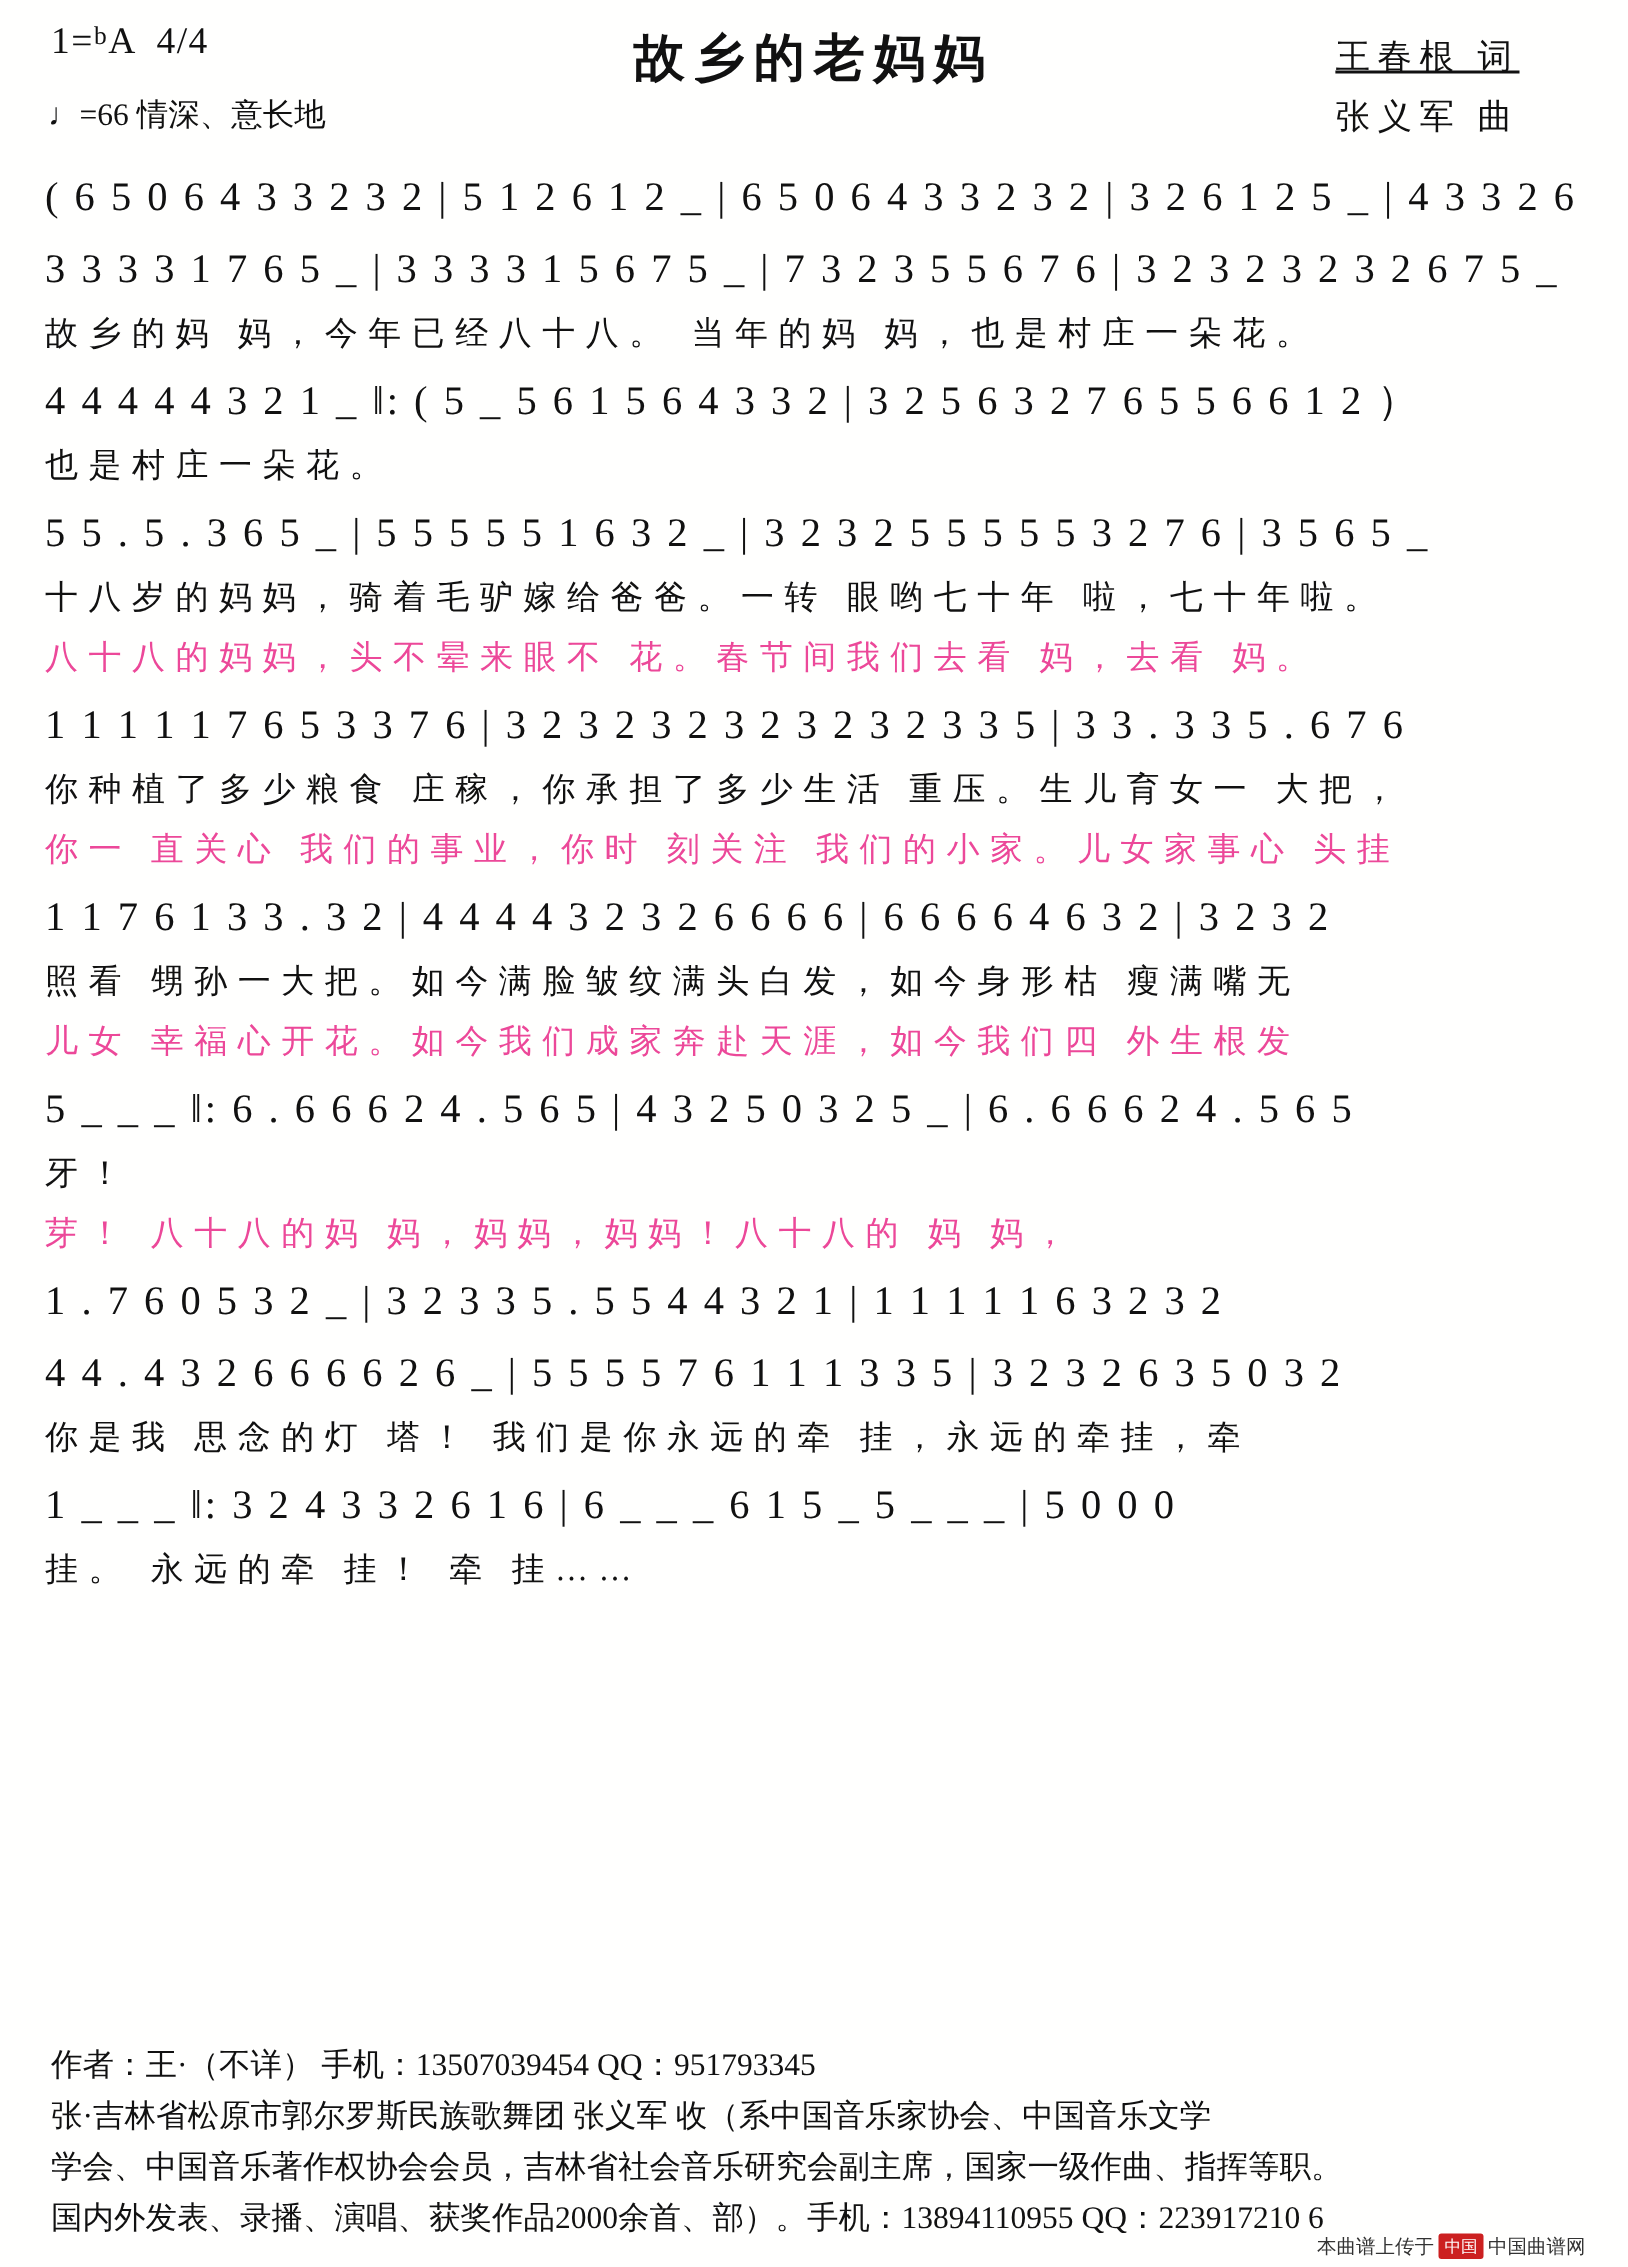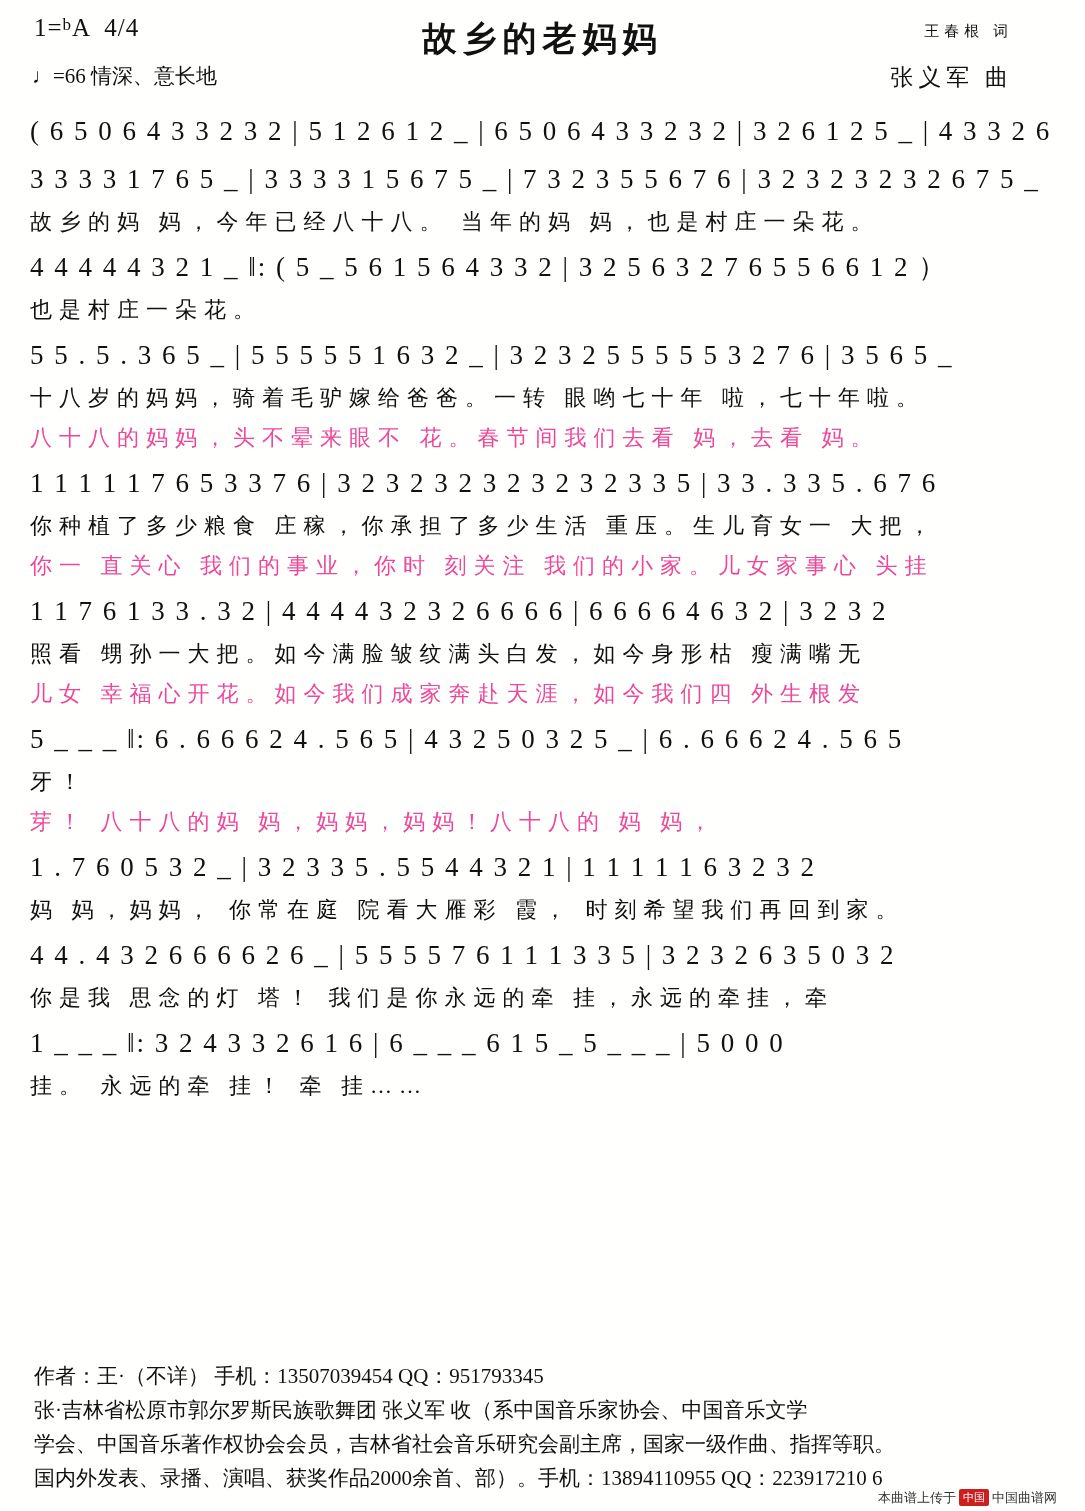--- a/index.html
+++ b/index.html
@@ -56,23 +56,24 @@
     top: 62px;
     width: 1085px;
     text-align: center;
     font-size: 21px;
     letter-spacing: 4px;
   }
   .credit-lyric {
     position: absolute;
     right: 72px;
     top: 22px;
-    font-size: 15px;
+    font-size: 23px;
     letter-spacing: 5px;
     white-space: nowrap;
+    text-decoration: underline;
   }
   .credit-music {
     position: absolute;
     right: 72px;
     top: 62px;
     font-size: 23px;
     letter-spacing: 5px;
     white-space: nowrap;
   }
 
@@ -191,21 +192,20 @@
     </div>
 
     <div class="system">
       <div class="notes">5 _ _ _   ‖: 6 . 6 6 6 2  4 . 5 6 5 | 4 3 2 5 0 3 2 5 _ | 6 . 6 6 6 2  4 . 5 6 5</div>
       <div class="lyric">牙！</div>
       <div class="lyric second">芽！      八十八的妈  妈，妈妈，妈妈！八十八的 妈    妈，</div>
     </div>
 
     <div class="system">
       <div class="notes">1 . 7 6 0 5 3 2 _ | 3 2 3 3  5 . 5 5 4 4 3 2 1 | 1 1 1 1 1 6 3 2 3 2</div>
-      <div class="lyric">妈 妈，妈妈， 你常在庭 院看大雁彩 霞， 时刻希望我们再回到家。</div>
     </div>
 
     <div class="system">
       <div class="notes">4 4 . 4 3 2  6 6 6  6 2 6 _ | 5 5 5 5 7 6 1 1 1 3 3 5 | 3 2 3 2 6 3 5 0 3 2</div>
       <div class="lyric">你是我 思念的灯 塔！   我们是你永远的牵 挂，永远的牵挂，牵</div>
     </div>
 
     <div class="system">
       <div class="notes">1 _ _ _  ‖: 3 2 4 3  3 2 6 1 6 | 6 _ _ _   6 1 5 _    5 _ _ _  | 5 0 0 0</div>
       <div class="lyric">挂。    永远的牵  挂！   牵  挂……</div>

